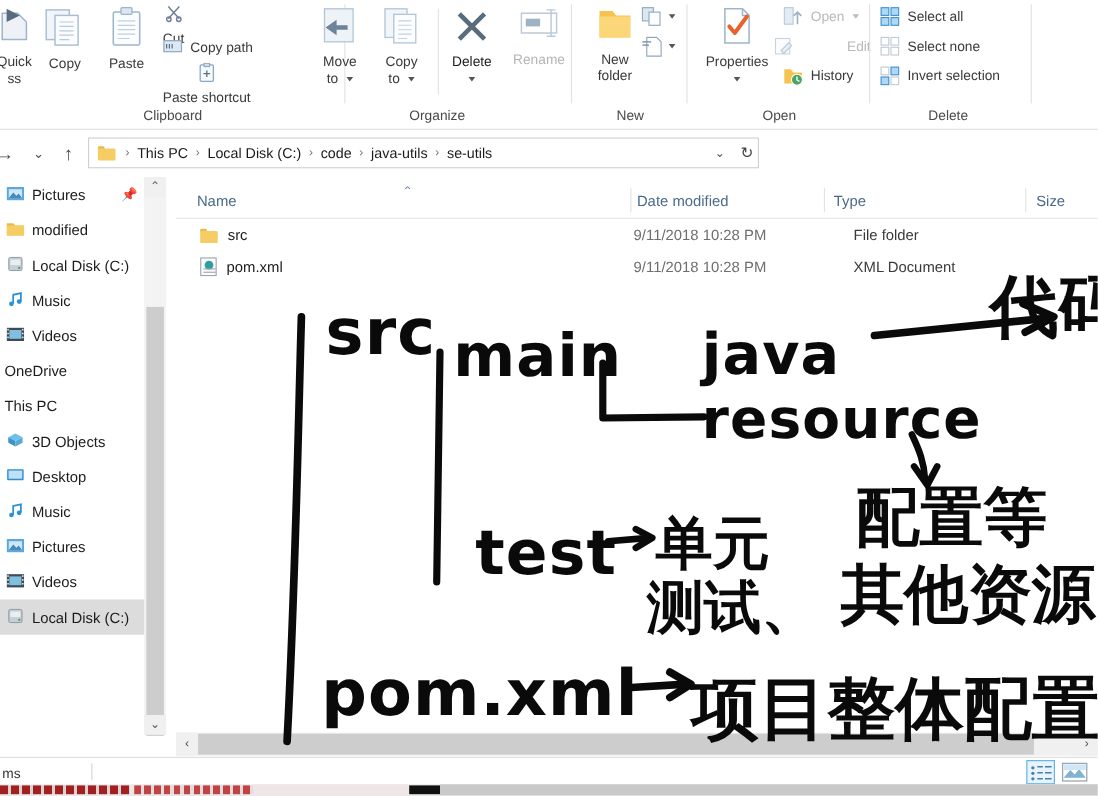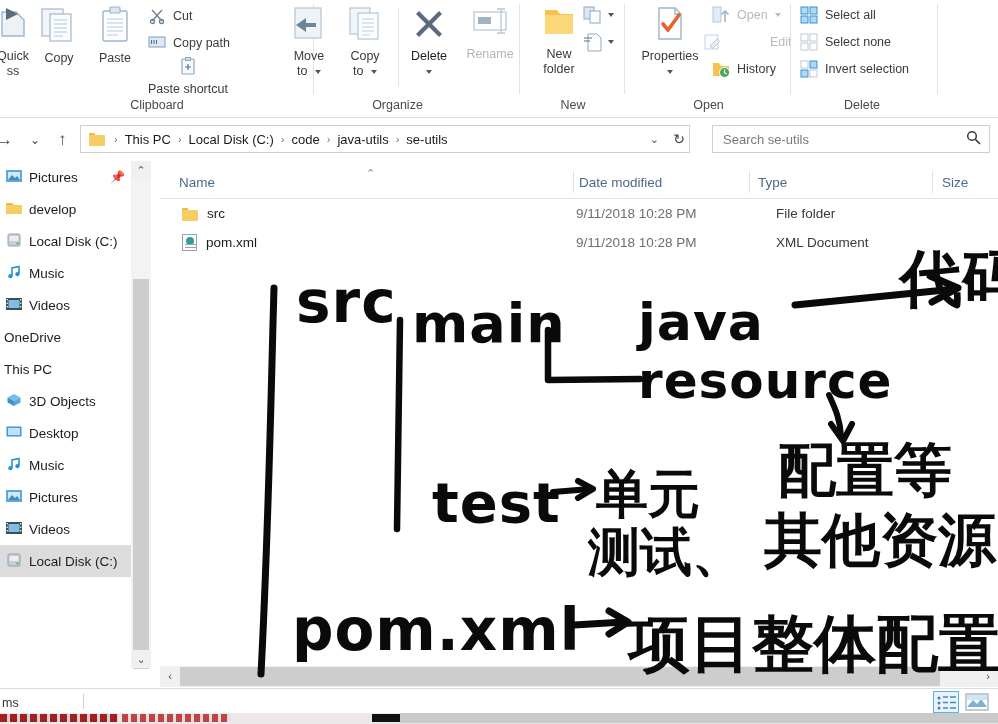--- a/index.html
+++ b/index.html
@@ -211,21 +211,21 @@
                 <line x1="9" y1="17" x2="25" y2="17"></line>
                 <line x1="9" y1="21" x2="25" y2="21"></line>
                 <line x1="9" y1="25" x2="25" y2="25"></line>
                 <line x1="9" y1="29" x2="20" y2="29"></line>
               </g>
           </svg>
         </span>
         <span>Paste</span>
       </div>
 
-      <div class="smallbtn" style="left:148px; top:3px;">
+      <div class="smallbtn" style="left:148px; top:3px;flex-direction:column;">
         <span class="sico">
           <svg width="18" height="18" viewBox="0 0 18 18">
               <g stroke="#6b7f93" stroke-width="1.3" fill="none">
                 <line x1="4" y1="3" x2="14" y2="14"></line>
                 <line x1="14" y1="3" x2="4" y2="14"></line>
                 <circle cx="4.5" cy="14.5" r="2"></circle>
                 <circle cx="13.5" cy="14.5" r="2"></circle>
               </g>
             </svg>
         </span>
@@ -460,46 +460,37 @@
     <span class="crumbsep">›</span>
     <span class="crumb">code</span>
     <span class="crumbsep">›</span>
     <span class="crumb">java-utils</span>
     <span class="crumbsep">›</span>
     <span class="crumb">se-utils</span>
     <span class="crumb-caret">⌄</span>
     <span class="refreshbtn">↻</span>
   </div>
 
-  <div class="searchbox">
-    <input type="text" placeholder="Search se-utils" style="">
-    <span>
-      <svg width="15" height="15" viewBox="0 0 15 15">
-          <circle cx="6" cy="6" r="4.3" fill="none" stroke="#3a3a3a" stroke-width="1.5"></circle>
-          <line x1="9.4" y1="9.4" x2="14" y2="14" stroke="#3a3a3a" stroke-width="1.6"></line>
-        </svg>
-    </span>
-  </div>
 
   <div class="sidebar" id="sidebar">
       <div class="navitem">
         <span class="nico"><svg width="16" height="14" viewBox="0 0 16 14">
             <rect x="0" y="1" width="16" height="12" fill="#5aa8dd"></rect>
             <rect x="2" y="3" width="12" height="8" fill="#cfe8f7"></rect>
             <path d="M2 11 L6 6 L9 9 L11 7 L14 11 Z" fill="#4b8ab8"></path>
           </svg></span>
         <span class="ntext">Pictures</span>
         <span class="pin">📌</span>
       </div>
       <div class="navitem">
         <span class="nico"><svg width="16" height="14" viewBox="0 0 16 14">
             <path d="M0 2 h6 l2 2 h8 v9 H0 Z" fill="#e8b94f"></path>
             <path d="M0 4 h16 v9 H0 Z" fill="#f5cd63"></path>
           </svg></span>
-        <span class="ntext">develop</span>
+        <span class="ntext">modified</span>
       </div>
       <div class="navitem">
         <span class="nico"><svg width="16" height="14" viewBox="0 0 16 14">
             <rect x="2" y="1" width="12" height="12" rx="1.5" fill="#c6ced6" stroke="#8d98a3" stroke-width="0.9"></rect>
             <rect x="3.5" y="3" width="9" height="5" fill="#e9eef3"></rect>
             <circle cx="11.5" cy="10.5" r="1.1" fill="#5c9e58"></circle>
           </svg></span>
         <span class="ntext">Local Disk (C:)</span>
       </div>
       <div class="navitem">

